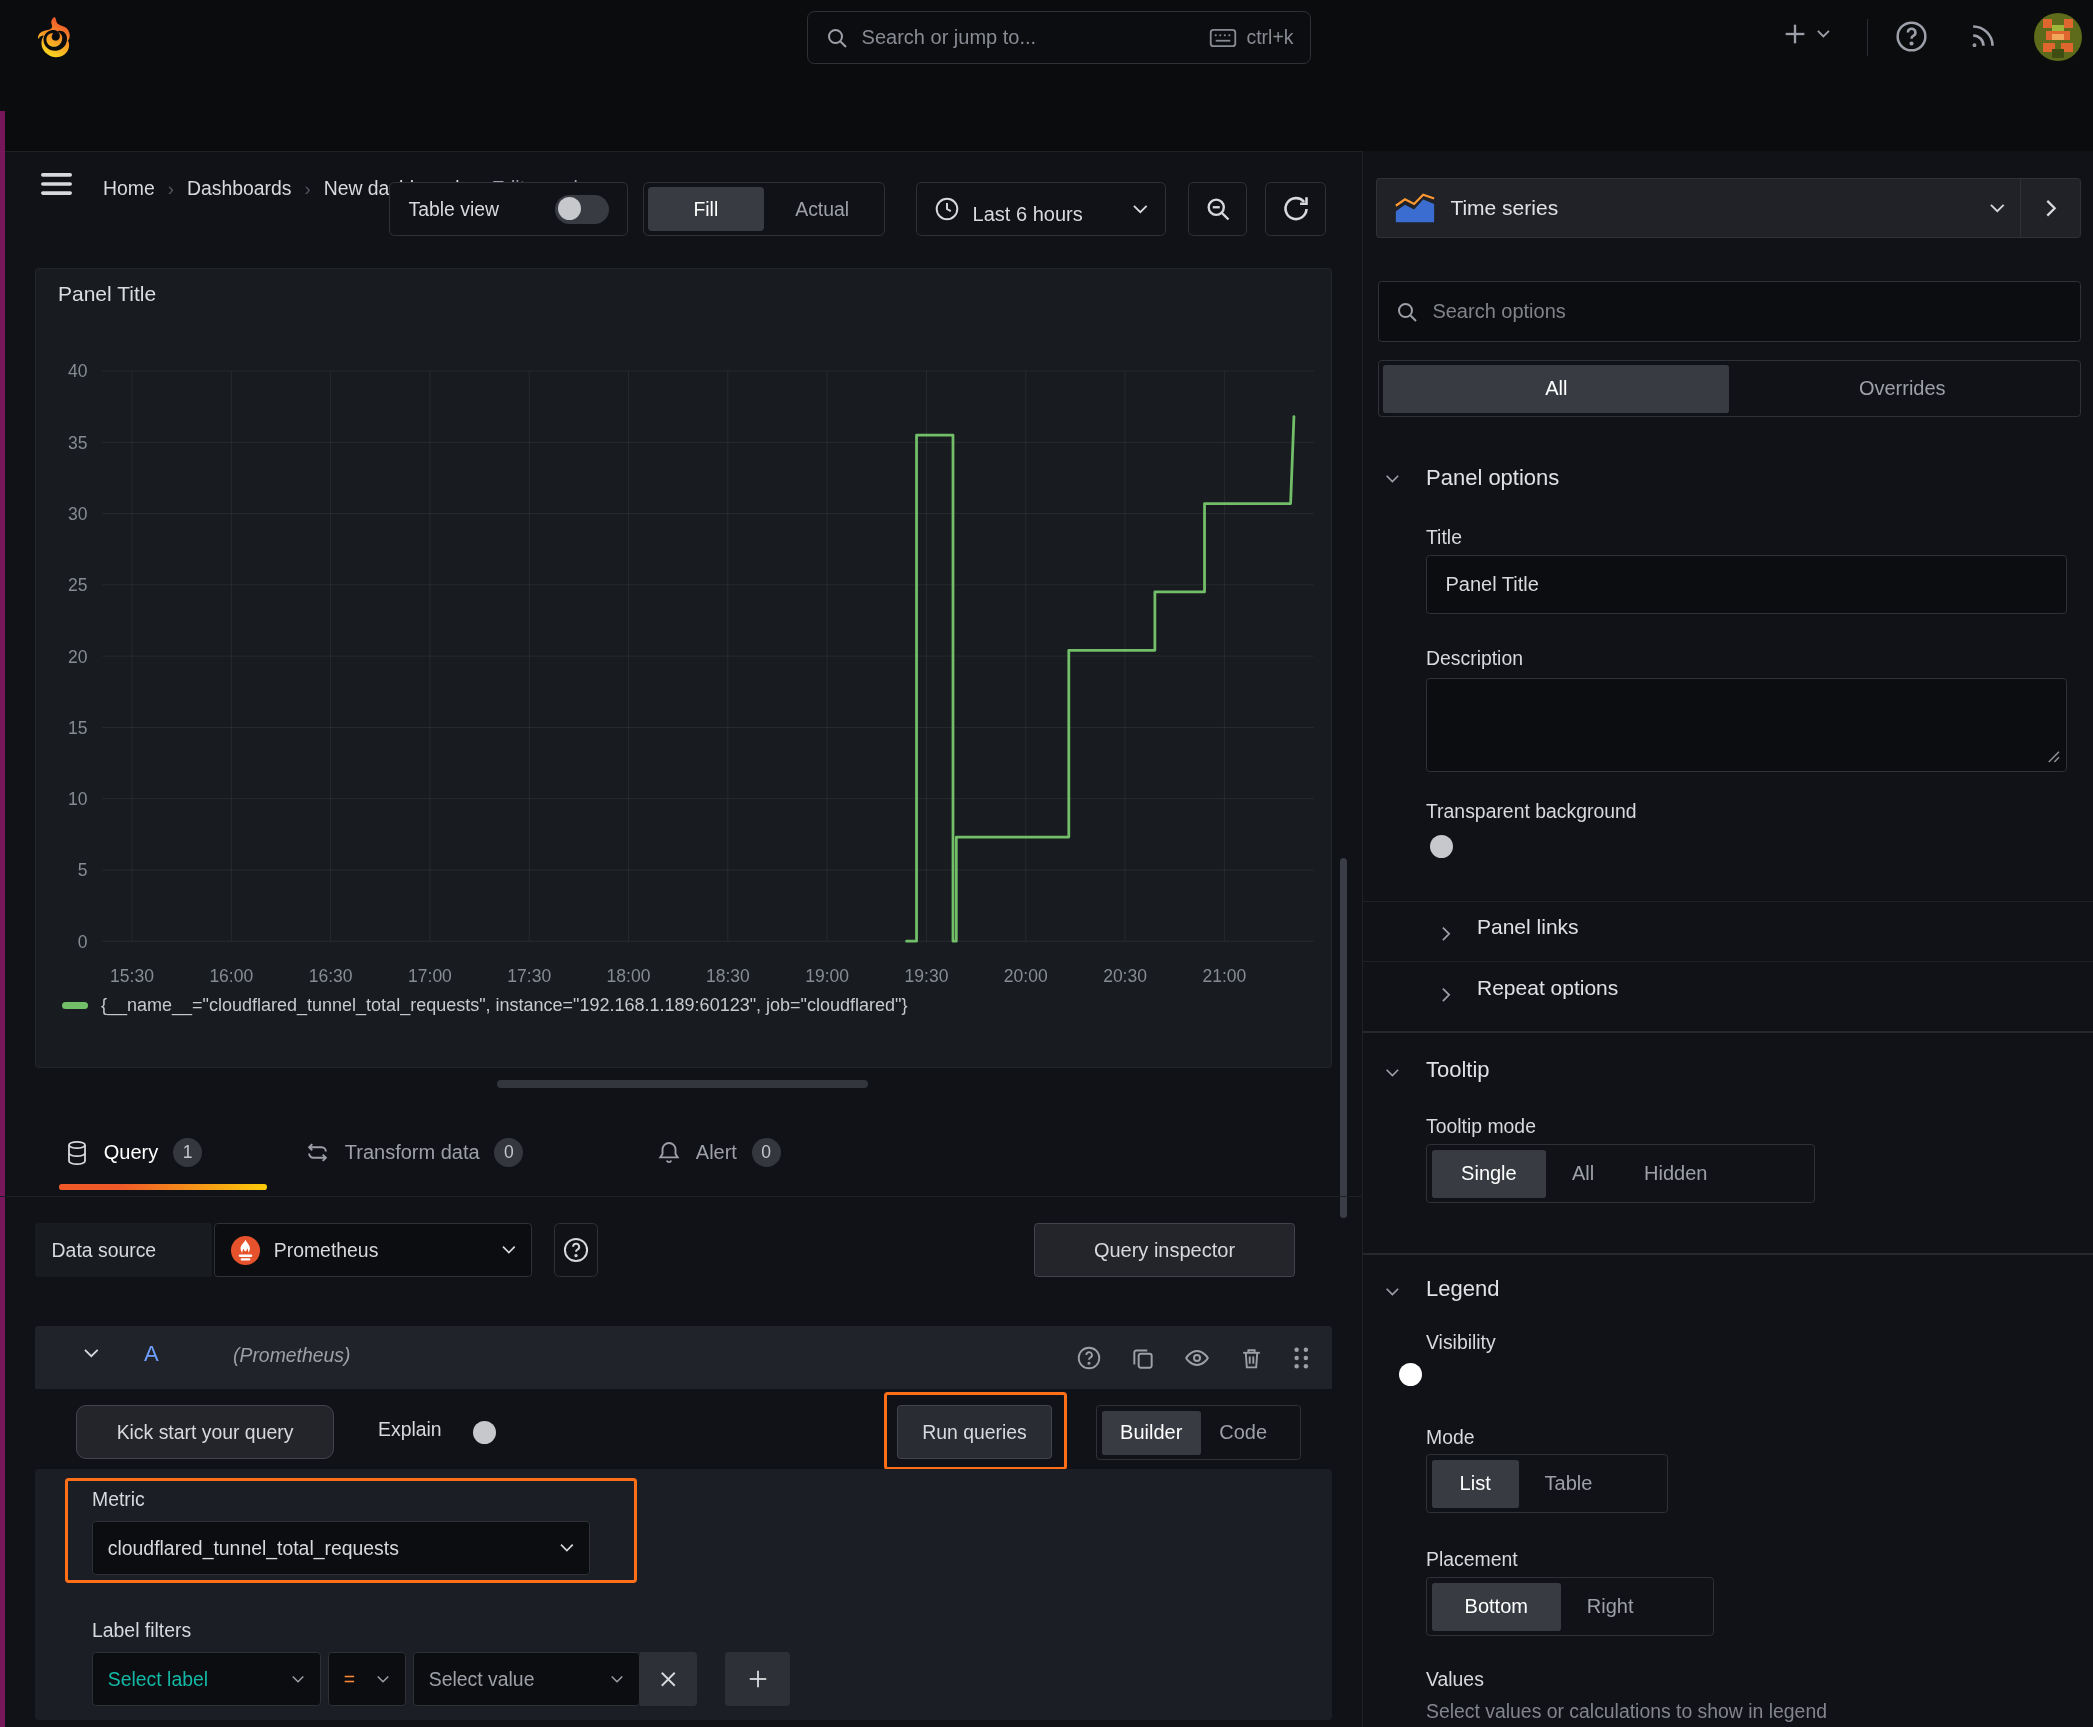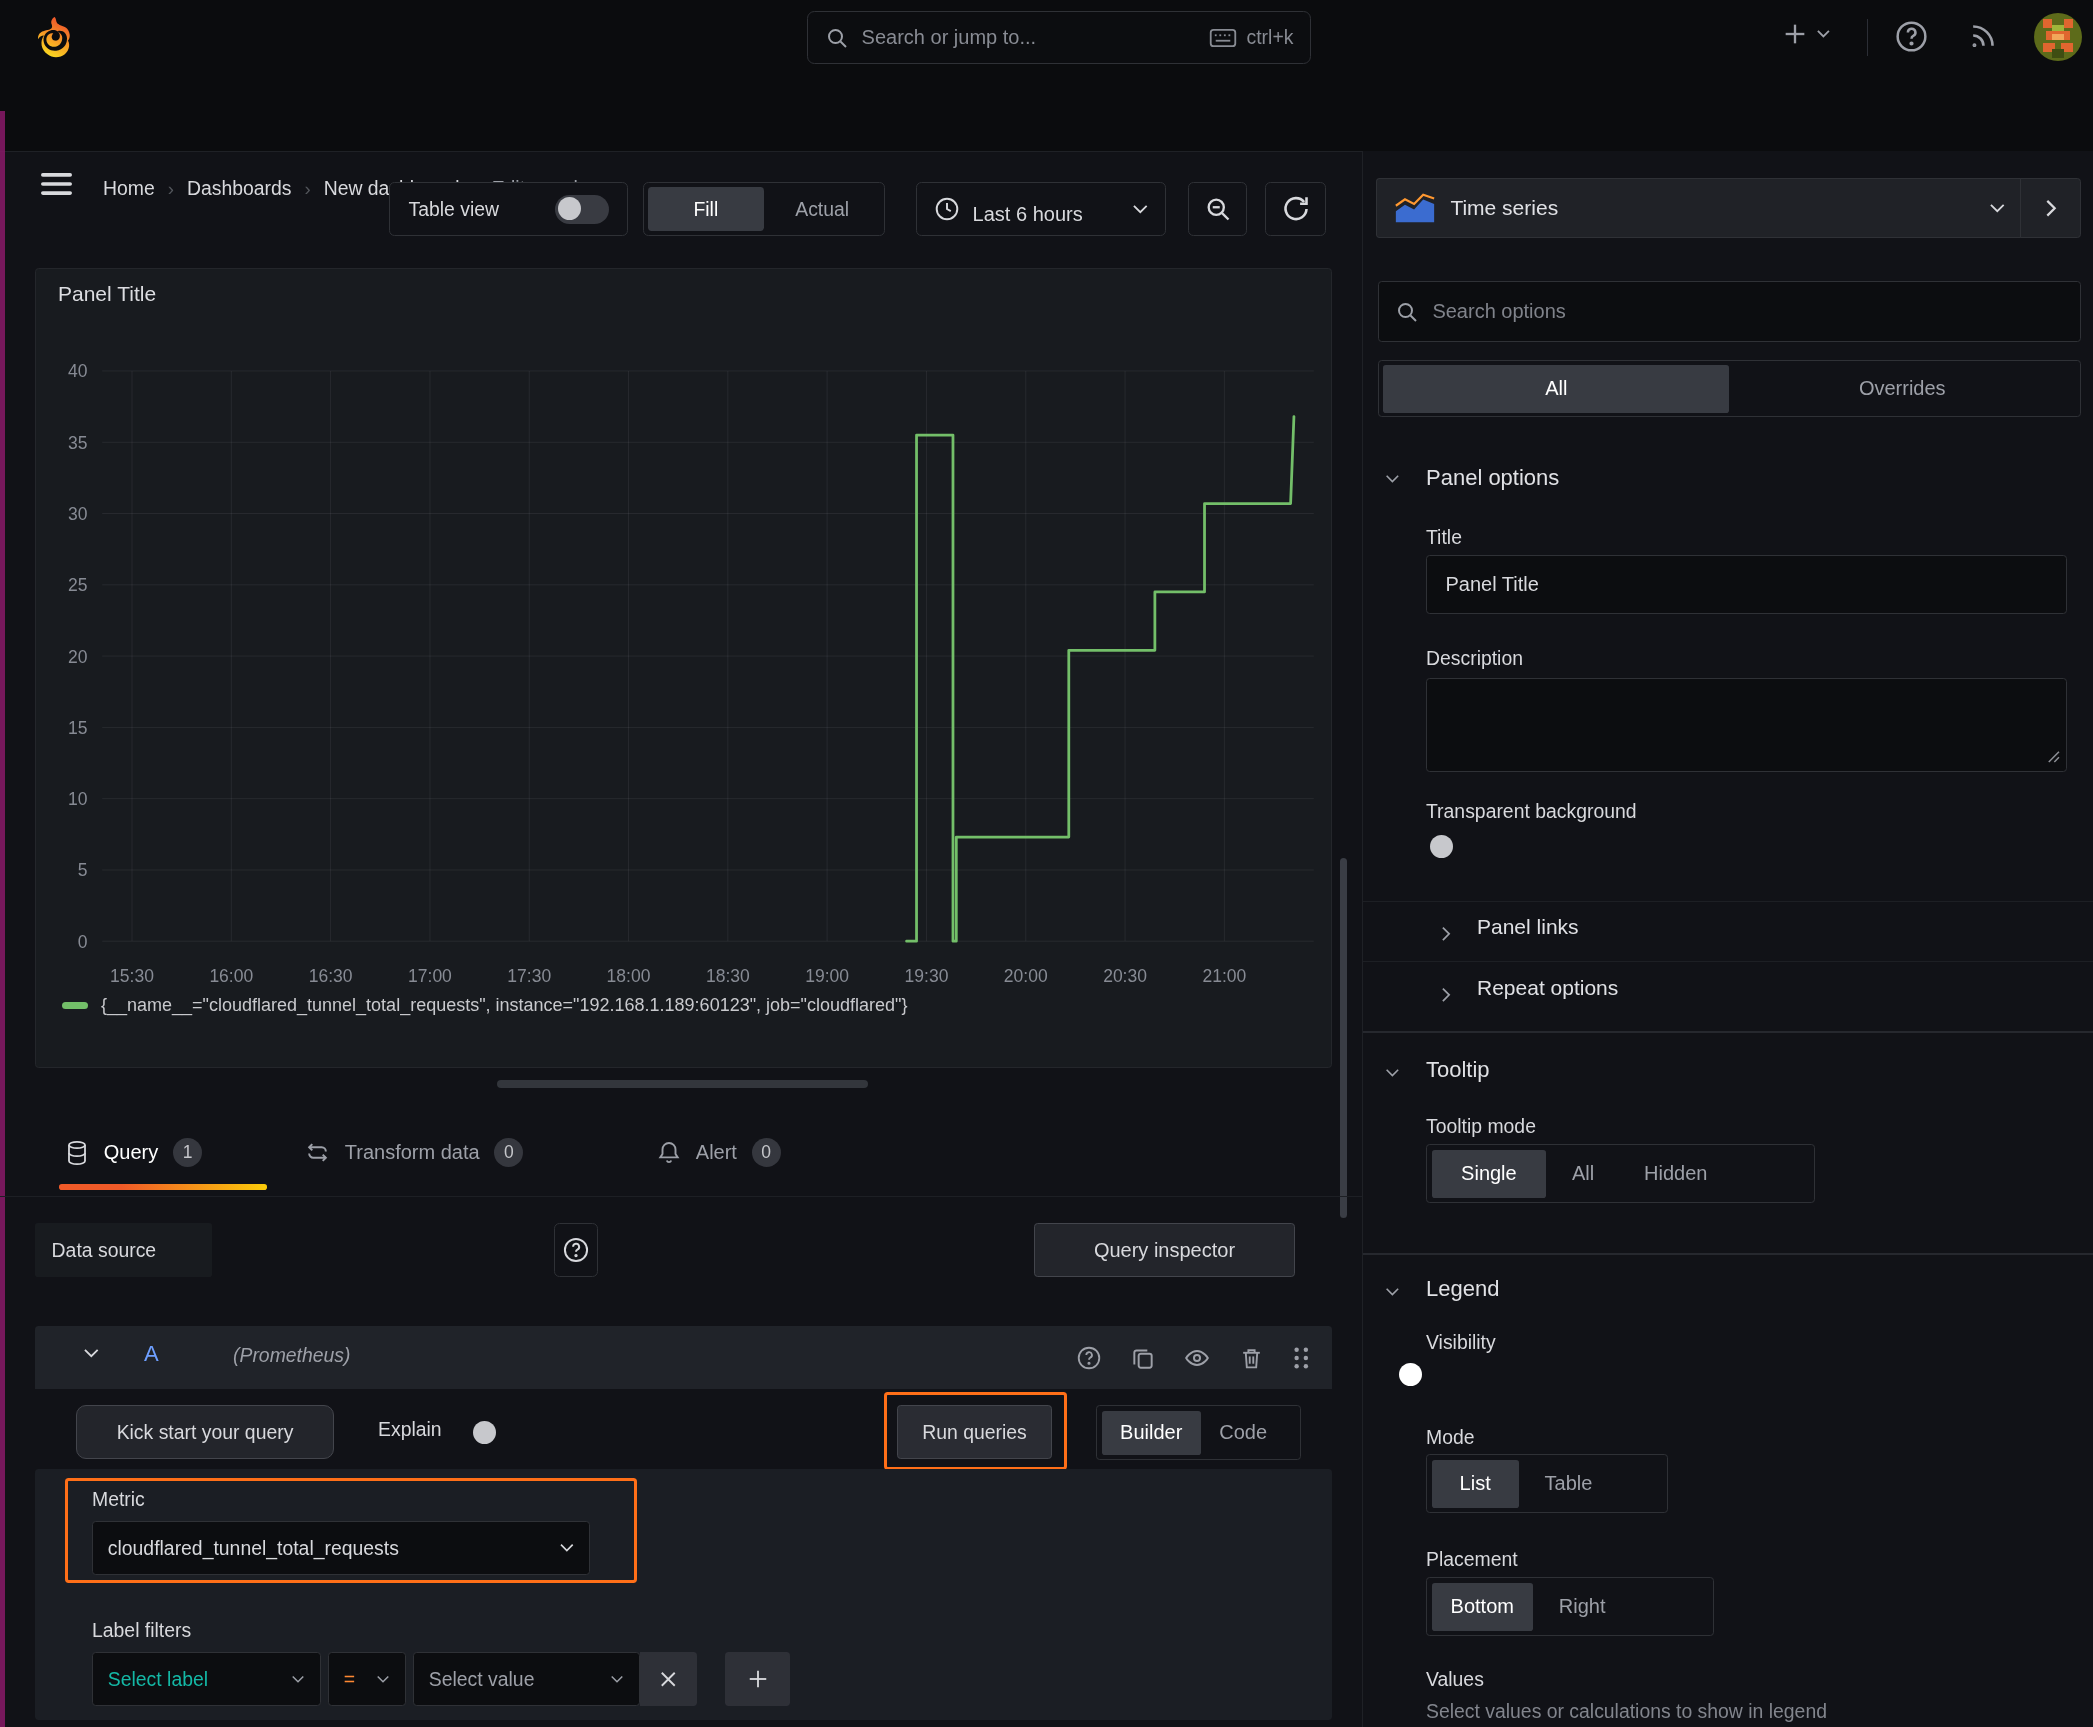--- a/index.html
+++ b/index.html
@@ -331,20 +331,36 @@
           </svg>
       </span>
       <span>Alert</span>
       <span class="badge">0</span>
     </div>
   </div>
   <div id="tab-underline" class="abs"></div>
 
   
   <div class="abs chip" style="left:35px;top:1223px;width:177px;">Data source</div>
+  <div class="abs selectbox" style="left:214px;top:1223px;width:318px;">
+    <span>
+      <svg width="31" height="31" viewBox="0 0 32 32">
+          <circle cx="16" cy="16" r="15" fill="#e6522c"></circle>
+        <path fill="#fff" d="M16 5c1.5 3.5 4.6 5.2 4.6 9 0 2-.9 3.4-1.8 4.2.3-1.5-.2-3.4-1.3-4.5.1 1.9-.6 3-1.6 3-1 0-1.7-.9-1.6-2.4-1.2 1-1.8 2.6-1.5 4-1-.9-1.9-2.3-1.9-4.3 0-3.7 3.6-5.4 5.1-9z"></path>
+        <rect x="9" y="20" width="14" height="2.6" rx="1.2" fill="#fff"></rect>
+          <rect x="11" y="24" width="10" height="2.4" rx="1.1" fill="#fff"></rect>
+        </svg>
+    </span>
+    <span>Prometheus</span>
+    <span class="caret">
+      <svg width="15.7" height="9.2" viewBox="0 0 18 11" fill="none" stroke="#d8d9dd" stroke-width="2">
+          <polyline points="2,2 9,9 16,2"></polyline>
+        </svg>
+    </span>
+  </div>
   <div class="abs toolbox iconbtn" style="left:554px;top:1223px;width:44px;height:54px;">
     <svg width="28" height="28" viewBox="0 0 24 24" fill="none" stroke="#d8d9dd" stroke-width="1.7">
       <circle cx="12" cy="12" r="9.5"></circle>
         <path d="M9.5 9.2a2.6 2.6 0 1 1 3.7 2.4c-.9.4-1.2 1-1.2 1.9"></path>
         <circle cx="12" cy="16.8" r="0.6" fill="#d8d9dd"></circle>
       </svg>
   </div>
   <div class="abs btn btn-dark" style="left:1034px;top:1223px;width:261px;height:54px;font-size:20px;background:#23252b;">Query inspector</div>
 
   
@@ -566,21 +582,21 @@
     <span class="abs toggle on" style="left:63px;top:1209px;"><span class="knob"></span></span>
 
     <span class="abs sub-label" style="left:63px;top:1275px;">Mode</span>
     <div class="abs seg-group" style="left:63px;top:1303px;width:242px;height:59px;">
       <span class="seg2 active" style="padding:0 28px;font-weight:500;">List</span>
       <span class="seg2" style="padding:0 24px;">Table</span>
     </div>
 
     <span class="abs sub-label" style="left:63px;top:1397px;">Placement</span>
     <div class="abs seg-group" style="left:63px;top:1426px;width:288px;height:59px;">
-      <span class="seg2 active" style="padding:0 19px;font-weight:500;">Bottom</span>
+      <span class="seg2 active" style="padding:0 33px;font-weight:500;">Bottom</span>
       <span class="seg2" style="padding:0 24px;">Right</span>
     </div>
 
     <span class="abs sub-label" style="left:63px;top:1517px;">Values</span>
     <span class="abs dim" style="left:63px;top:1549px;font-size:19.4px;">Select values or calculations to show in legend</span>
   </div>
 
 </div>
 
 

